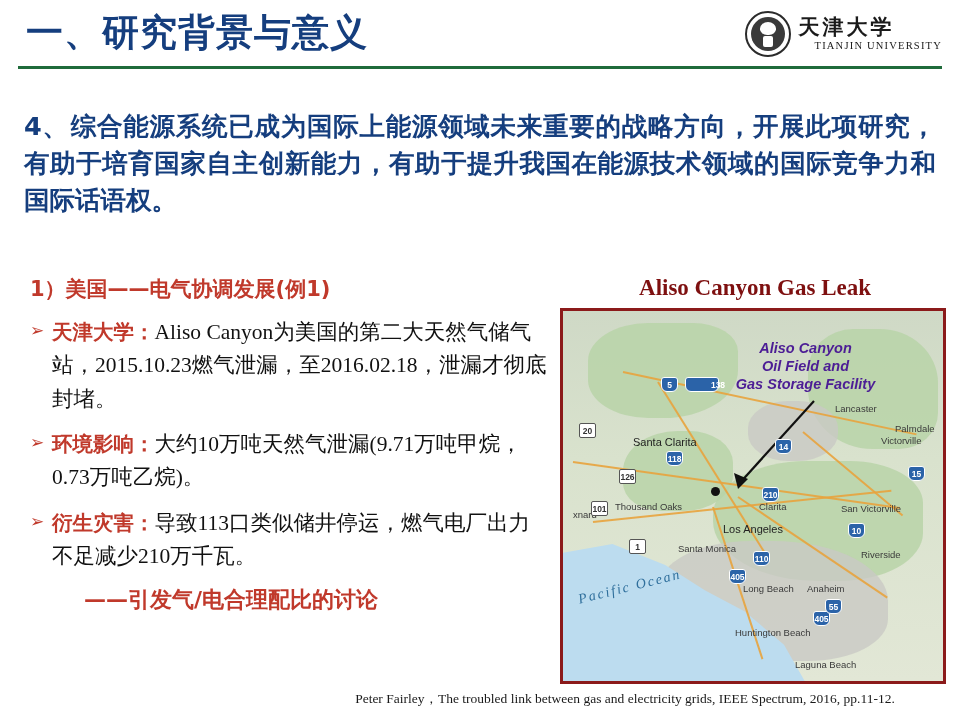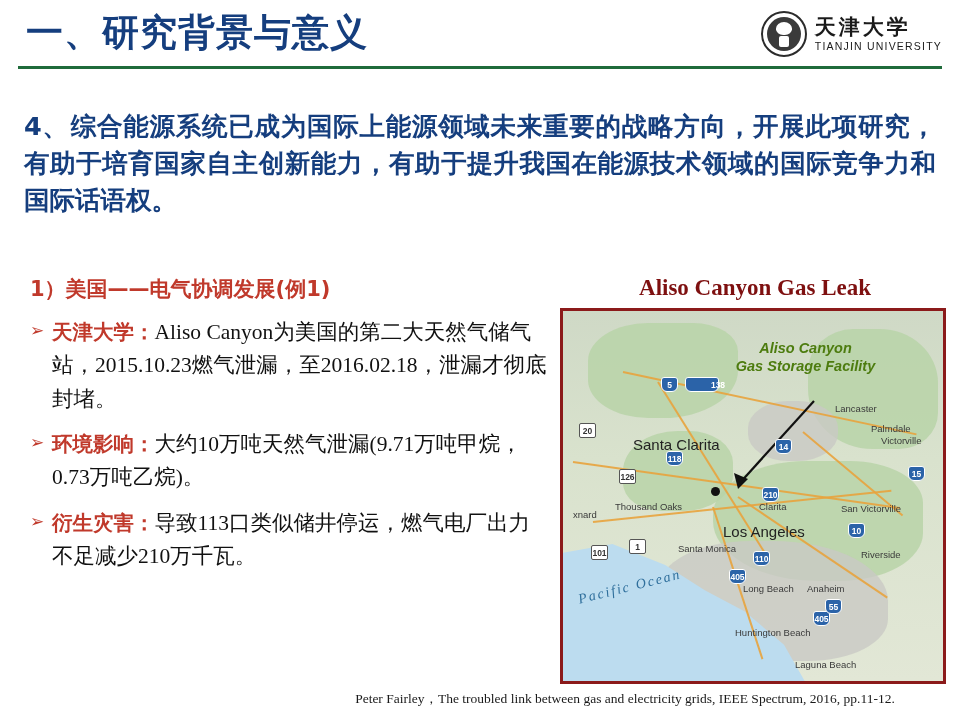--- a/index.html
+++ b/index.html
@@ -74,25 +74,26 @@
   }
   .logo-texts { display: flex; flex-direction: column; line-height: 1; }
   .logo-cn {
     font-family: "DejaVu Sans", "Liberation Sans", sans-serif;
     font-size: 21px;
     font-weight: bold;
     color: #1a1a1a;
     letter-spacing: 3px;
   }
   .logo-en {
-    font-family: Liberation Sans, sans-serif;
+    font-family: Liberation Serif, serif;
     font-size: 10.5px;
     color: #1a1a1a;
     letter-spacing: 1.2px;
     margin-top: 3px;
+    margin-left: 16px;
   }
 
   
   .lead {
     position: absolute;
     left: 24px; top: 108px;
     width: 912px;
     font-family: "DejaVu Sans", "Liberation Sans", sans-serif;
     font-size: 25.5px;
     font-weight: bold;
@@ -235,40 +236,40 @@
     border: 1px solid #555;
     border-radius: 2px;
   }
   .city-label {
     position: absolute;
     font-family: "Liberation Sans", sans-serif;
     font-size: 9.5px;
     color: #3a3a3a;
     white-space: nowrap;
   }
-  .city-label.big { font-size: 15px; color: #222; }
+  .city-label.big { font-size: 11px; color: #222; }
   .ocean-label {
     position: absolute;
     font-family: "Liberation Serif", serif;
     font-style: italic;
     font-size: 14px;
     color: #2f6f9c;
     letter-spacing: 2px;
     transform: rotate(-14deg);
   }
   .callout {
     position: absolute;
     left: 150px; top: 28px;
     width: 185px;
     font-family: "Liberation Sans", sans-serif;
     font-style: italic;
     font-weight: bold;
     font-size: 14.5px;
     line-height: 1.25;
-    color: #4d7c0f;
+    color: #4c1d95;
     text-align: center;
   }
   .leader {
     position: absolute;
     left: 163px; top: 86px;
     width: 92px; height: 98px;
   }
   .site-dot {
     position: absolute;
     left: 148px; top: 176px;
@@ -327,20 +328,21 @@
     </div>
   </div>
 
   <div class="bullet">
     <div class="bullet-marker">➢</div>
     <div class="bullet-text">
       <span class="label">衍生灾害</span><span class="label">：</span><span>导致113口类似储井停运，燃气电厂出力不足减少210万千瓦。</span>
     </div>
   </div>
 
+  <div class="conclusion">——引发气/电合理配比的讨论</div>
 </div>
 
 <div class="map-title">Aliso Canyon Gas Leak</div>
 
 <div class="map-frame">
   <div class="map-inner">
     <div class="land"></div>
     <div class="greenpatch gp1"></div>
     <div class="greenpatch gp3"></div>
     <div class="greenpatch gp4"></div>
@@ -354,31 +356,32 @@
     <div class="road" style="left:95px; top:70px; width:210px; transform: rotate(58deg);"></div>
     <div class="road" style="left:30px; top:210px; width:300px; transform: rotate(-6deg);"></div>
     <div class="road" style="left:175px; top:185px; width:180px; transform: rotate(34deg);"></div>
     <div class="road" style="left:150px; top:195px; width:160px; transform: rotate(72deg);"></div>
     <div class="road" style="left:240px; top:120px; width:130px; transform: rotate(40deg);"></div>
 
     <div class="ocean-label" style="left:14px; top:268px;">Pacific Ocean</div>
 
     <div class="callout">
       <div>Aliso Canyon</div>
+      <div>Oil Field and</div>
       <div>Gas Storage Facility</div>
     </div>
     <svg class="leader" viewBox="0 0 92 98">
       <line x1="88" y1="4" x2="12" y2="88" stroke="#111" stroke-width="2.2"></line>
       <polygon points="12,92 8,76 22,82" fill="#111"></polygon>
     </svg>
     <div class="site-dot"></div>
 
     <div class="city-label big" style="left:70px; top:125px;">Santa Clarita</div>
     <div class="city-label" style="left:272px; top:92px;">Lancaster</div>
-    <div class="city-label" style="left:268px; top:112px;padding-left:40px;">Palmdale</div>
+    <div class="city-label" style="left:292px; top:112px;padding-left:40px;">Palmdale</div>
     <div class="city-label" style="left:318px; top:124px;">Victorville</div>
     <div class="city-label" style="left:52px; top:190px;">Thousand Oaks</div>
     <div class="city-label" style="left:0px; top:198px;padding-left:10px;">xnard</div>
     <div class="city-label" style="left:196px; top:190px;">Clarita</div>
     <div class="city-label" style="left:278px; top:192px;">San Victorville</div>
     <div class="city-label big" style="left:160px; top:212px;">Los Angeles</div>
     <div class="city-label" style="left:115px; top:232px;">Santa Monica</div>
     <div class="city-label" style="left:298px; top:238px;">Riverside</div>
     <div class="city-label" style="left:180px; top:272px;">Long Beach</div>
     <div class="city-label" style="left:244px; top:272px;">Anaheim</div>
@@ -392,18 +395,18 @@
     <div class="freeway-shield" style="left:166px; top:258px;">405</div>
     <div class="freeway-shield" style="left:285px; top:212px;">10</div>
     <div class="freeway-shield" style="left:212px; top:128px;">14</div>
     <div class="freeway-shield" style="left:345px; top:155px;">15</div>
     <div class="freeway-shield" style="left:122px; top:66px;padding-left:32px;">138</div>
     <div class="freeway-shield" style="left:250px; top:300px;">405</div>
     <div class="freeway-shield" style="left:262px; top:288px;">55</div>
 
     <div class="route-shield" style="left:16px; top:112px;">20</div>
     <div class="route-shield" style="left:56px; top:158px;">126</div>
-    <div class="route-shield" style="left:28px; top:190px;margin-top:44px;">101</div>
+    <div class="route-shield" style="left:28px; top:190px;">101</div>
     <div class="route-shield" style="left:66px; top:228px;">1</div>
   </div>
 </div>
 
 <div class="citation">Peter Fairley，The troubled link between gas and electricity grids, IEEE Spectrum, 2016, pp.11-12.</div>
 
 </body></html>

